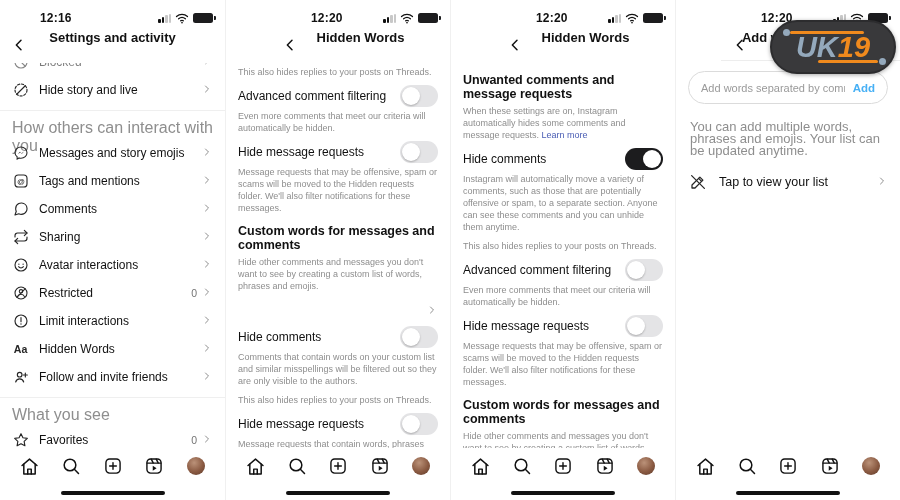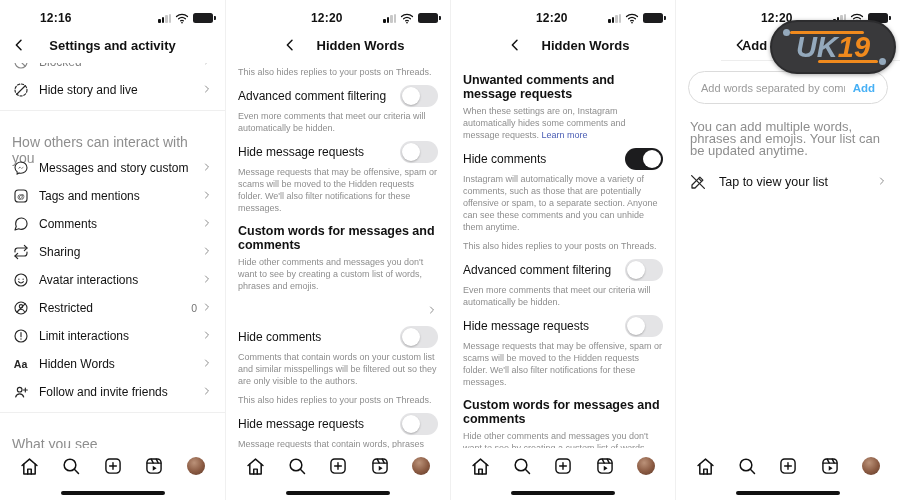--- a/index.html
+++ b/index.html
@@ -11,32 +11,32 @@
   .statusbar { height:30px; display:flex; align-items:center; justify-content:space-between; padding:6px 12px 0 40px; }
   .time { font-size:12px; font-weight:bold; color:#111; letter-spacing:.2px; }
   .sicons { display:flex; align-items:center; gap:4px; }
   .sig { display:flex; align-items:flex-end; gap:1px; height:9px; }
   .sig i { display:block; width:2.5px; border-radius:1px; background:#111; }
   .sig i:nth-child(1){height:4px;} .sig i:nth-child(2){height:6px;}
   .sig i:nth-child(3){height:8px;background:#c8c8c8;} .sig i:nth-child(4){height:9px;background:#c8c8c8;}
   .batt { position:relative; width:20px; height:10px; background:#1c1c1e; border-radius:2.5px; }
   .batt:after { content:""; position:absolute; right:-3px; top:3px; width:2px; height:4px; background:#1c1c1e; border-radius:0 1px 1px 0; }
 
-  .header { position:relative; height:31px; display:flex; align-items:center; }
+  .header { position:relative; height:31px; display:flex; align-items:flex-start; }
   .back { position:absolute; left:8px; top:4px; width:22px; height:22px; display:flex; align-items:center; justify-content:center; cursor:pointer; }
   .htitle { flex:1; text-align:center; font-size:13px; font-weight:bold; color:#111; }
   .hright { position:absolute; right:10px; top:4px; width:22px; height:22px; display:flex; align-items:center; justify-content:center; }
   .hline { border-bottom:1px solid #ededed; }
 
   .content { position:absolute; top:61px; left:0; right:0; bottom:52px; padding:2px 12px 0 12px; overflow:hidden; }
 
   .note { font-size:9px; line-height:12px; color:#8e8e8e; margin:3px 0 7px; }
   .note .lm { color:#4a5db4; cursor:pointer; }
   .boldhead { font-size:12.5px; font-weight:bold; color:#111; margin:10px 0 4px; }
-  .graylabel { font-size:14px; color:#8e8e8e; margin:23px 0 6px; height:14px; }
+  .graylabel { font-size:16px; color:#8e8e8e; margin:8px 0 6px; height:14px; }
 
   .trow { position:relative; display:flex; align-items:center; height:22px; margin:3px 0; }
   .trow .tlabel { font-size:12px; color:#111; }
   .toggle { position:absolute; right:0; width:38px; height:22px; border-radius:11px; background:#e4e4e6; cursor:pointer; }
   .toggle .knob { position:absolute; top:2px; left:2px; width:18px; height:18px; border-radius:50%; background:#fff; box-shadow:0 1px 2px rgba(0,0,0,.25); }
   .toggle.on { background:#1c1c1e; }
   .toggle.on .knob { left:auto; right:2px; }
 
   .navrow { position:relative; display:flex; align-items:center; height:24px; margin:3px 0; cursor:pointer; }
   .navrow .nlabel { font-size:12px; color:#111; }
@@ -144,21 +144,21 @@
         </div>
         <div class="divider"></div>
         <div class="graylabel">How others can interact with you</div>
         <div class="irow">
           <span class="iico">
             <svg width="16" height="16" viewBox="0 0 24 24" fill="none" stroke="#262626" stroke-width="1.6">
               <path d="M12 3c-5 0-9 3.6-9 8.2 0 2.6 1.2 4.9 3.2 6.4V21l3-1.6c.9.3 1.8.4 2.8.4 5 0 9-3.6 9-8.2S17 3 12 3z"></path>
               <path d="M7.2 13.6l3.3-3.5 2.2 2.2 3.9-2.5-3.3 3.5-2.2-2.2z" fill="#262626" stroke="none"></path>
             </svg>
           </span>
-          <span class="ilabel">Messages and story custom</span>
+          <span class="ilabel">Messages and story emojis</span>
           <span class="iright">
             <span class="chev"><svg width="12" height="12" viewBox="0 0 24 24" fill="none" stroke="#8e8e8e" stroke-width="2" stroke-linecap="round" stroke-linejoin="round">
                 <polyline points="9 6 15 12 9 18"></polyline>
               </svg></span>
           </span>
         </div>
         <div class="irow">
           <span class="iico">
             <svg width="16" height="16" viewBox="0 0 24 24" fill="none" stroke="#262626" stroke-width="1.7">
               <rect x="3" y="3" width="18" height="18" rx="5"></rect>

